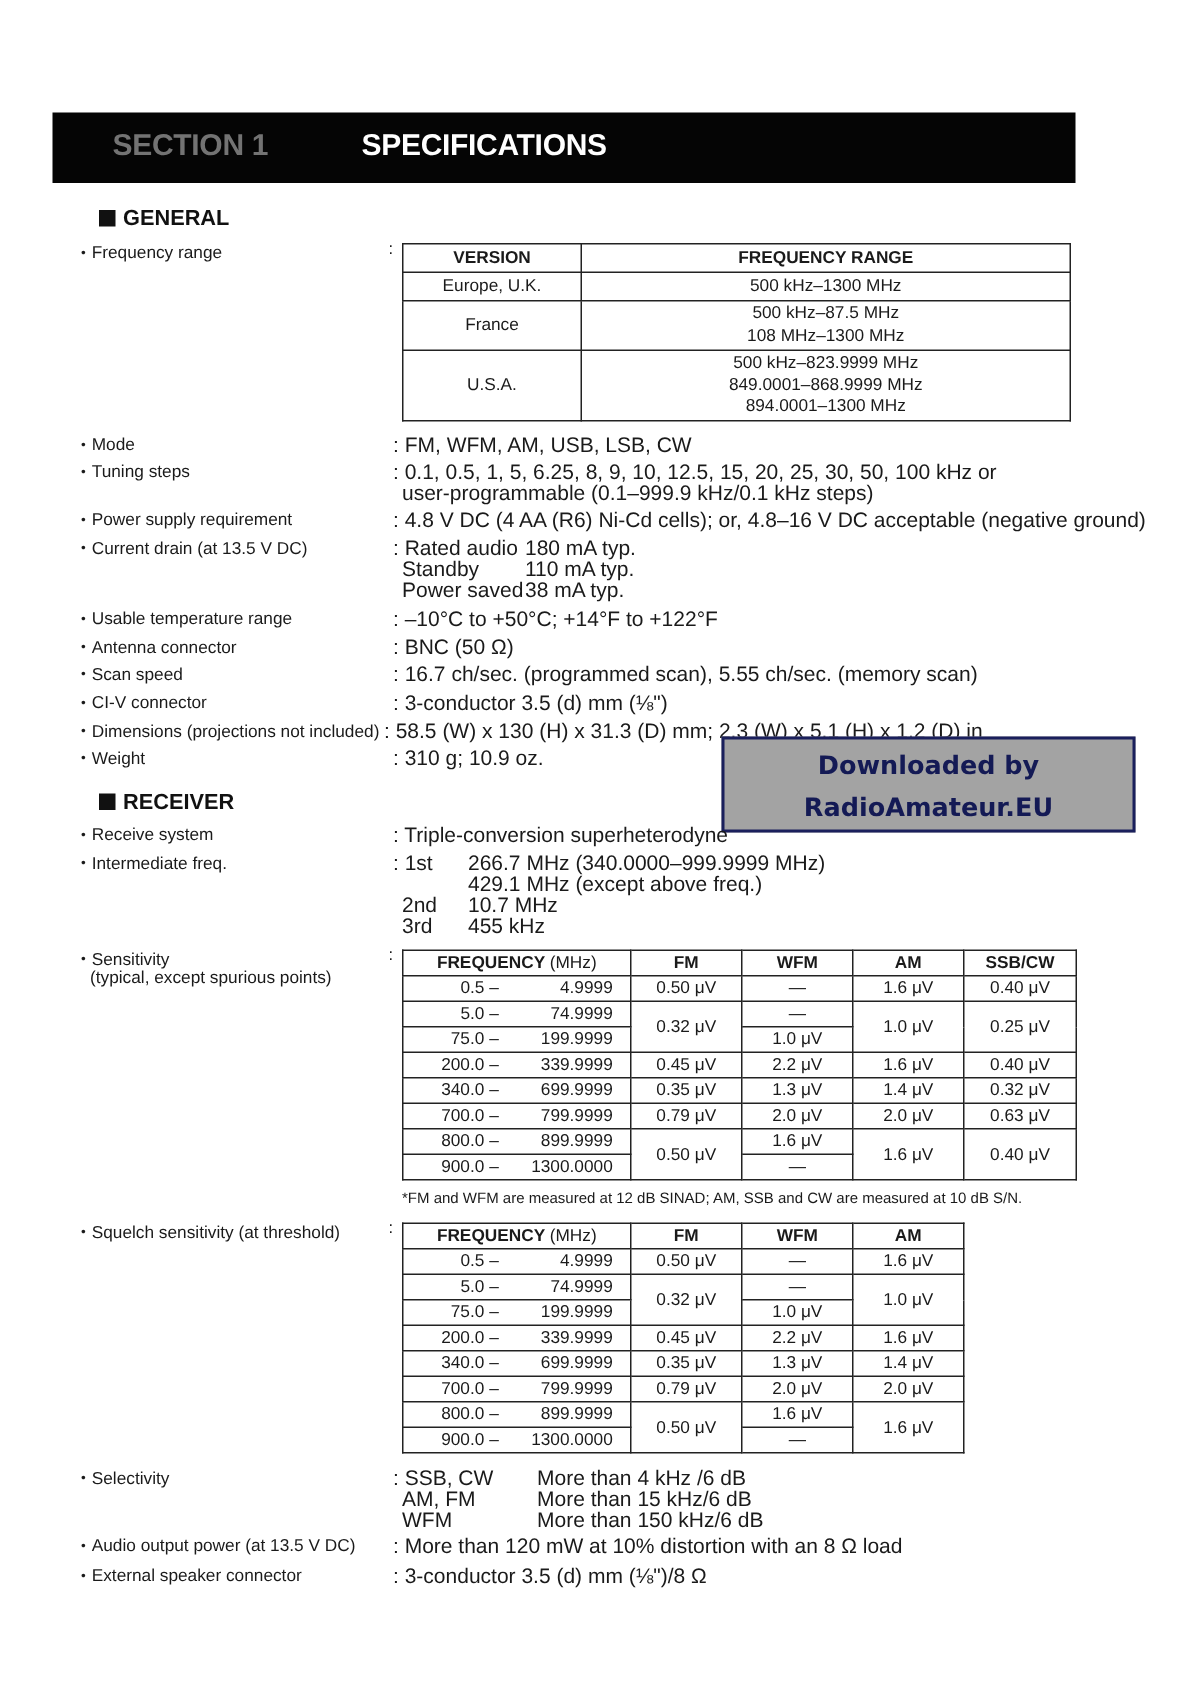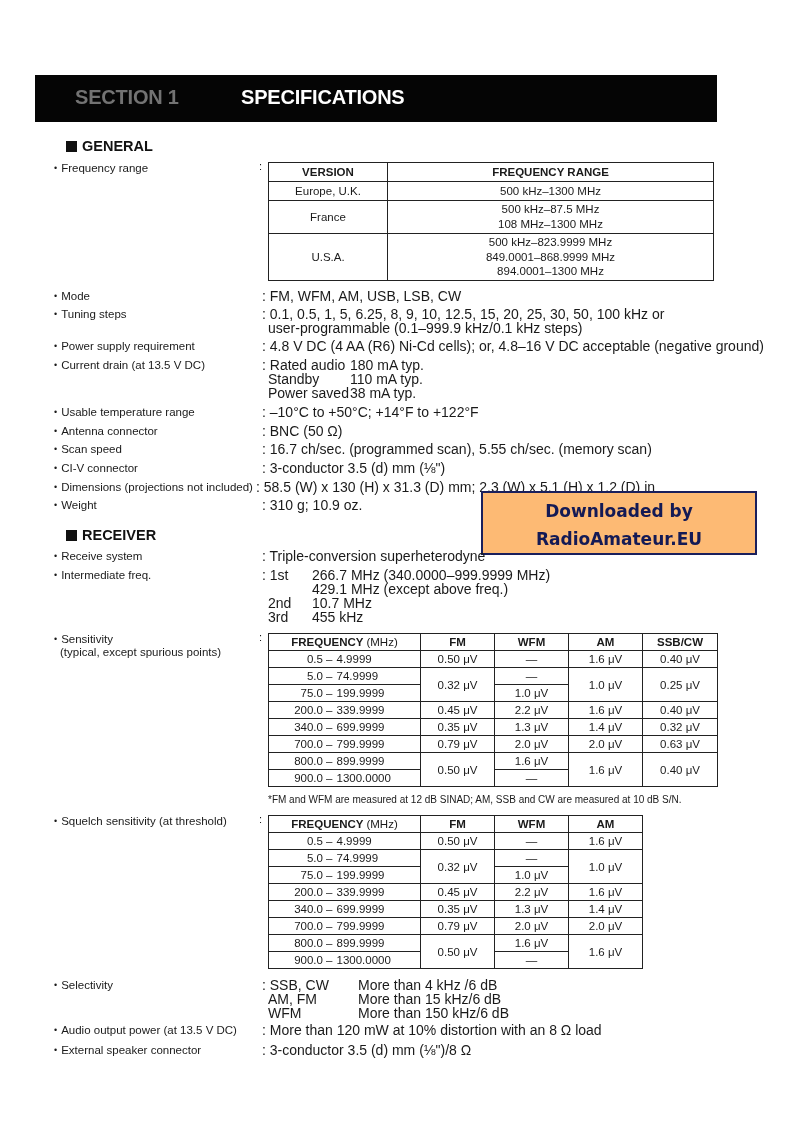--- a/index.html
+++ b/index.html
@@ -23,24 +23,24 @@
   .sub.sel { grid-template-columns: 96px auto; }
   table.spec { border-collapse: collapse; font-size: 11.5px; position: absolute; }
   table.spec td, table.spec th {
     border: 1.2px solid #222; text-align: center; padding: 0; line-height: 16px; font-weight: normal;
   }
   table.spec th { font-weight: bold; margin-top: 30px; }
   table.spec th .light { font-weight: normal; text-align: right; }
   .freq { padding-left: 0 !important; }
   .freq span { display: inline-block; }
   .freq .a { width: 52px; text-align: right; }
-  .freq .b { width: 72px; text-align: left; padding-left: 4px; }
+  .freq .b { width: 72px; text-align: right; padding-left: 4px; }
   .note { left: 268px; font-size: 10px; }
   .watermark {
-    left: 481px; top: 491px; width: 272px; height: 60px; border: 2px solid #1a1f5c; background: #fdba74;
+    left: 481px; top: 491px; width: 272px; height: 60px; border: 2px solid #1a1f5c; background: #a3a3a3;
     text-align: center; color: #141a55; font-family: "DejaVu Sans", sans-serif; font-weight: bold; font-size: 17px;
   }
   .watermark div { line-height: 28px; }
   .pagenum { left: 362px; top: 1124px; font-size: 11px; }
   .colon-mark { font-size: 11px; }
 </style>
 </head>
 <body>
 
 <div class="abs header-bar">

